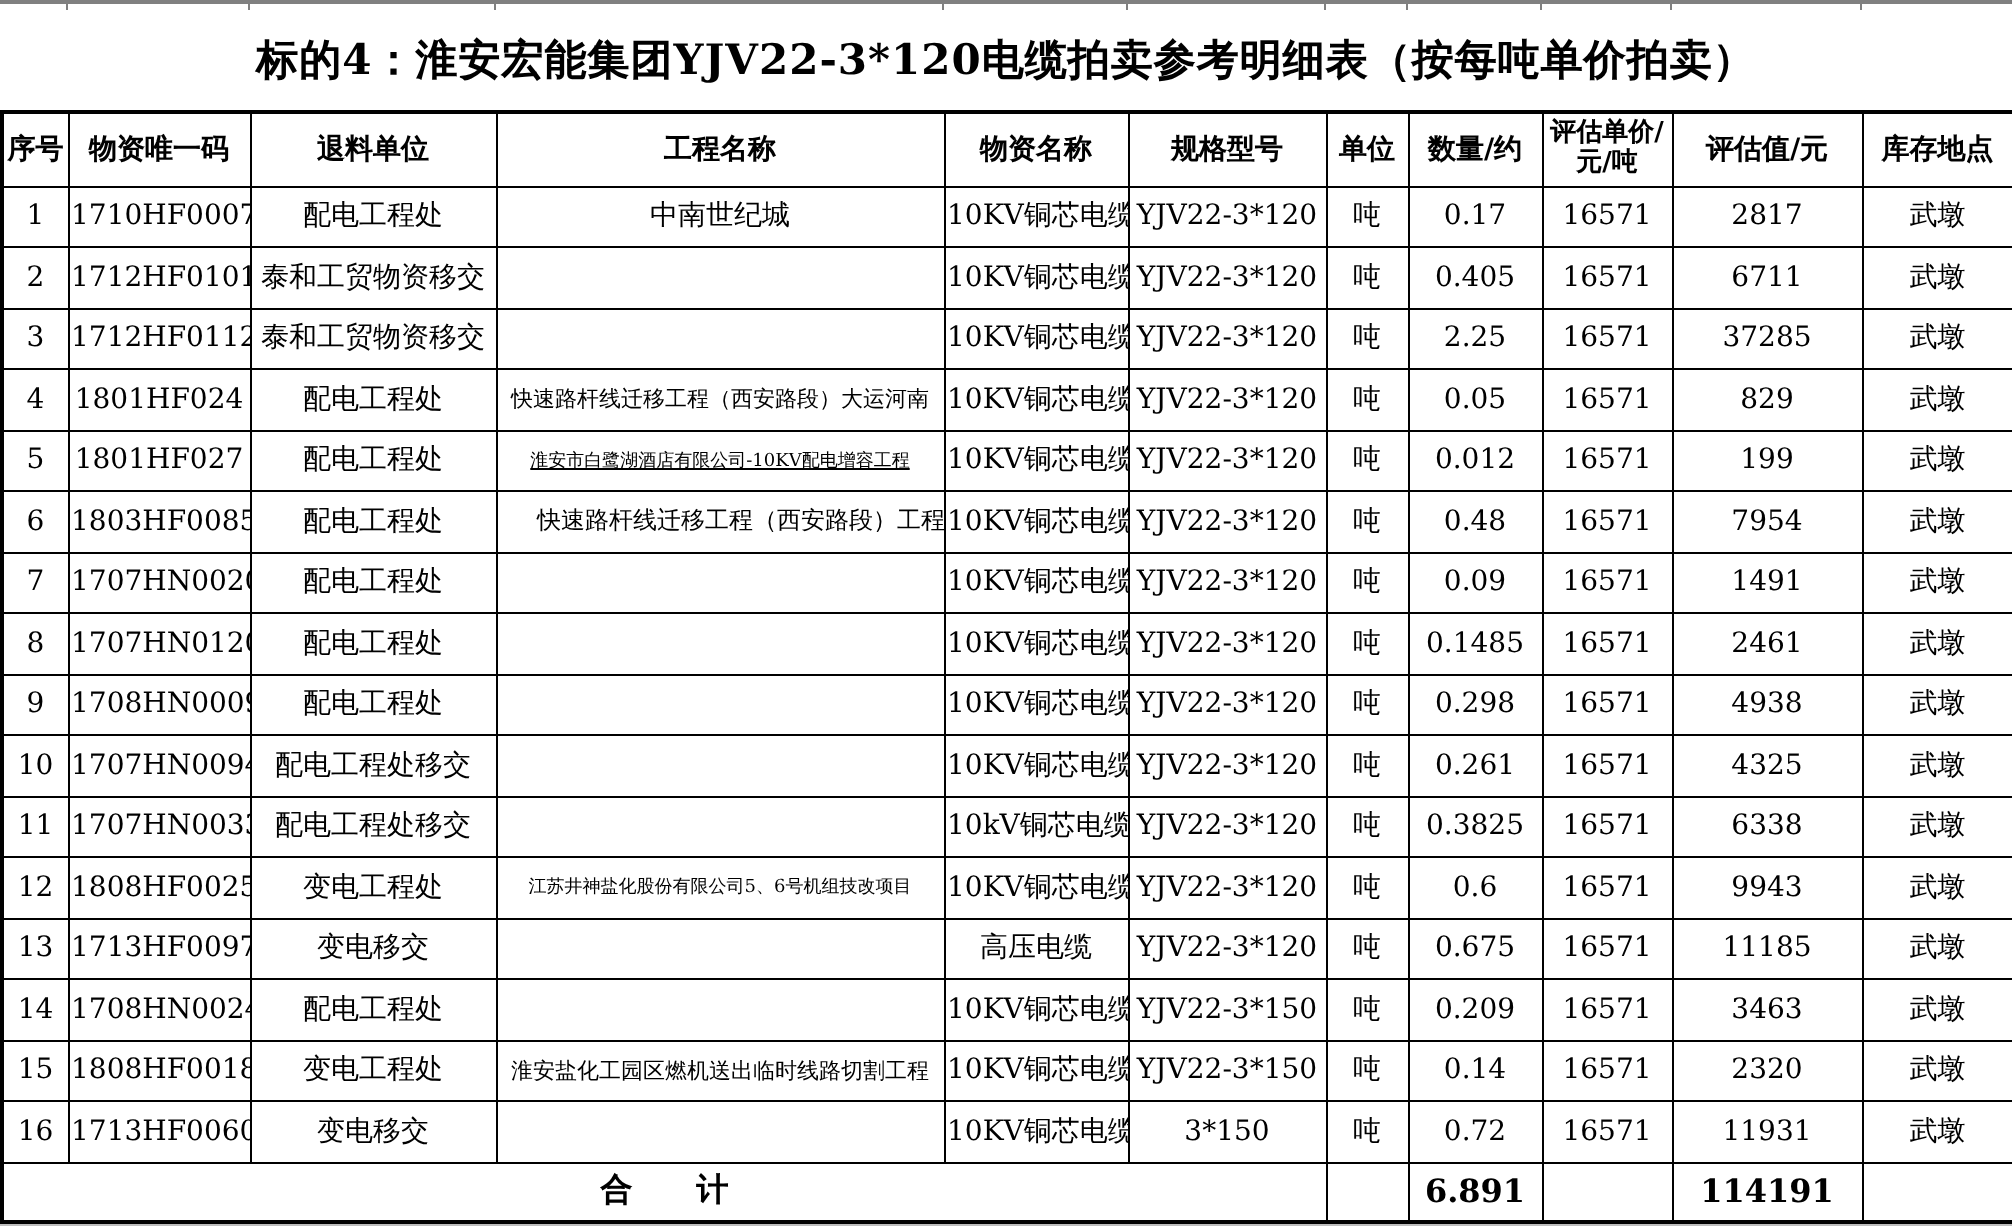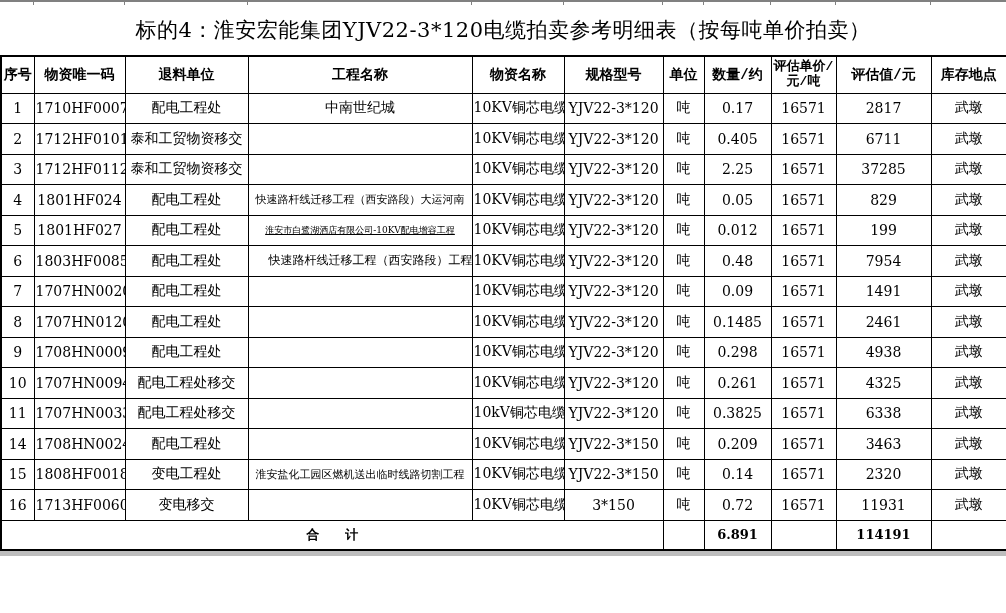--- a/index.html
+++ b/index.html
@@ -4,36 +4,36 @@
 <style>
   html,body { margin:0; padding:0; background:#ffffff; }
   body {
     width:1006px; height:613px; overflow:hidden; color:#000;
     font-family:"DejaVu Serif","Liberation Serif",serif;
   }
   .top-strip { position:relative; height:3px; border-top:2px solid #808080; background:#fff; }
   .top-strip .tick { position:absolute; top:0; width:1px; height:3px; background:#808080; }
   .title-bar {
     height:50px; display:flex; align-items:center; justify-content:center;
-    font-size:21px; font-weight:normal; letter-spacing:0.5px; background:#fff;
+    font-size:21px; font-weight:bold; letter-spacing:0.5px; background:#fff;
   }
   table.main {
     width:1006px; border-collapse:collapse; table-layout:fixed;
     border:2px solid #000;
   }
   th, td {
     border:1px solid #000; text-align:center; vertical-align:middle;
     padding:0 1px; font-size:14px; overflow:hidden; white-space:nowrap;
   }
-  thead tr { height:37px;font-family:Liberation Mono, monospace; }
+  thead tr { height:37px; }
   th { font-weight:bold; }
   th.wrap { white-space:normal; line-height:1.15; font-size:13px;text-align:center; }
   tbody tr { height:30.5px; }
   tfoot tr { height:30px; }
-  tfoot td { font-weight:bold; font-size:13px; }
+  tfoot td { font-weight:bold; font-size:16px; }
   .bottom-strip { height:5px; background:#bdbdbd; }
 </style>
 </head>
 <body>
 
 <div class="top-strip">
     <span class="tick" style="left: 33px;"></span>
     <span class="tick" style="left: 124px;"></span>
     <span class="tick" style="left: 247px;"></span>
     <span class="tick" style="left: 471px;"></span>
@@ -214,20 +214,46 @@
         <td></td>
         <td>10kV铜芯电缆</td>
         <td>YJV22-3*120</td>
         <td>吨</td>
         <td>0.3825</td>
         <td>16571</td>
         <td>6338</td>
         <td>武墩</td>
       </tr>
       <tr>
+        <td>12</td>
+        <td>1808HF0025</td>
+        <td>变电工程处</td>
+        <td style="font-size: 9px;">江苏井神盐化股份有限公司5、6号机组技改项目</td>
+        <td>10KV铜芯电缆</td>
+        <td>YJV22-3*120</td>
+        <td>吨</td>
+        <td>0.6</td>
+        <td>16571</td>
+        <td>9943</td>
+        <td>武墩</td>
+      </tr>
+      <tr>
+        <td>13</td>
+        <td>1713HF0097</td>
+        <td>变电移交</td>
+        <td></td>
+        <td>高压电缆</td>
+        <td>YJV22-3*120</td>
+        <td>吨</td>
+        <td>0.675</td>
+        <td>16571</td>
+        <td>11185</td>
+        <td>武墩</td>
+      </tr>
+      <tr>
         <td>14</td>
         <td>1708HN0024</td>
         <td>配电工程处</td>
         <td></td>
         <td>10KV铜芯电缆</td>
         <td>YJV22-3*150</td>
         <td>吨</td>
         <td>0.209</td>
         <td>16571</td>
         <td>3463</td>

